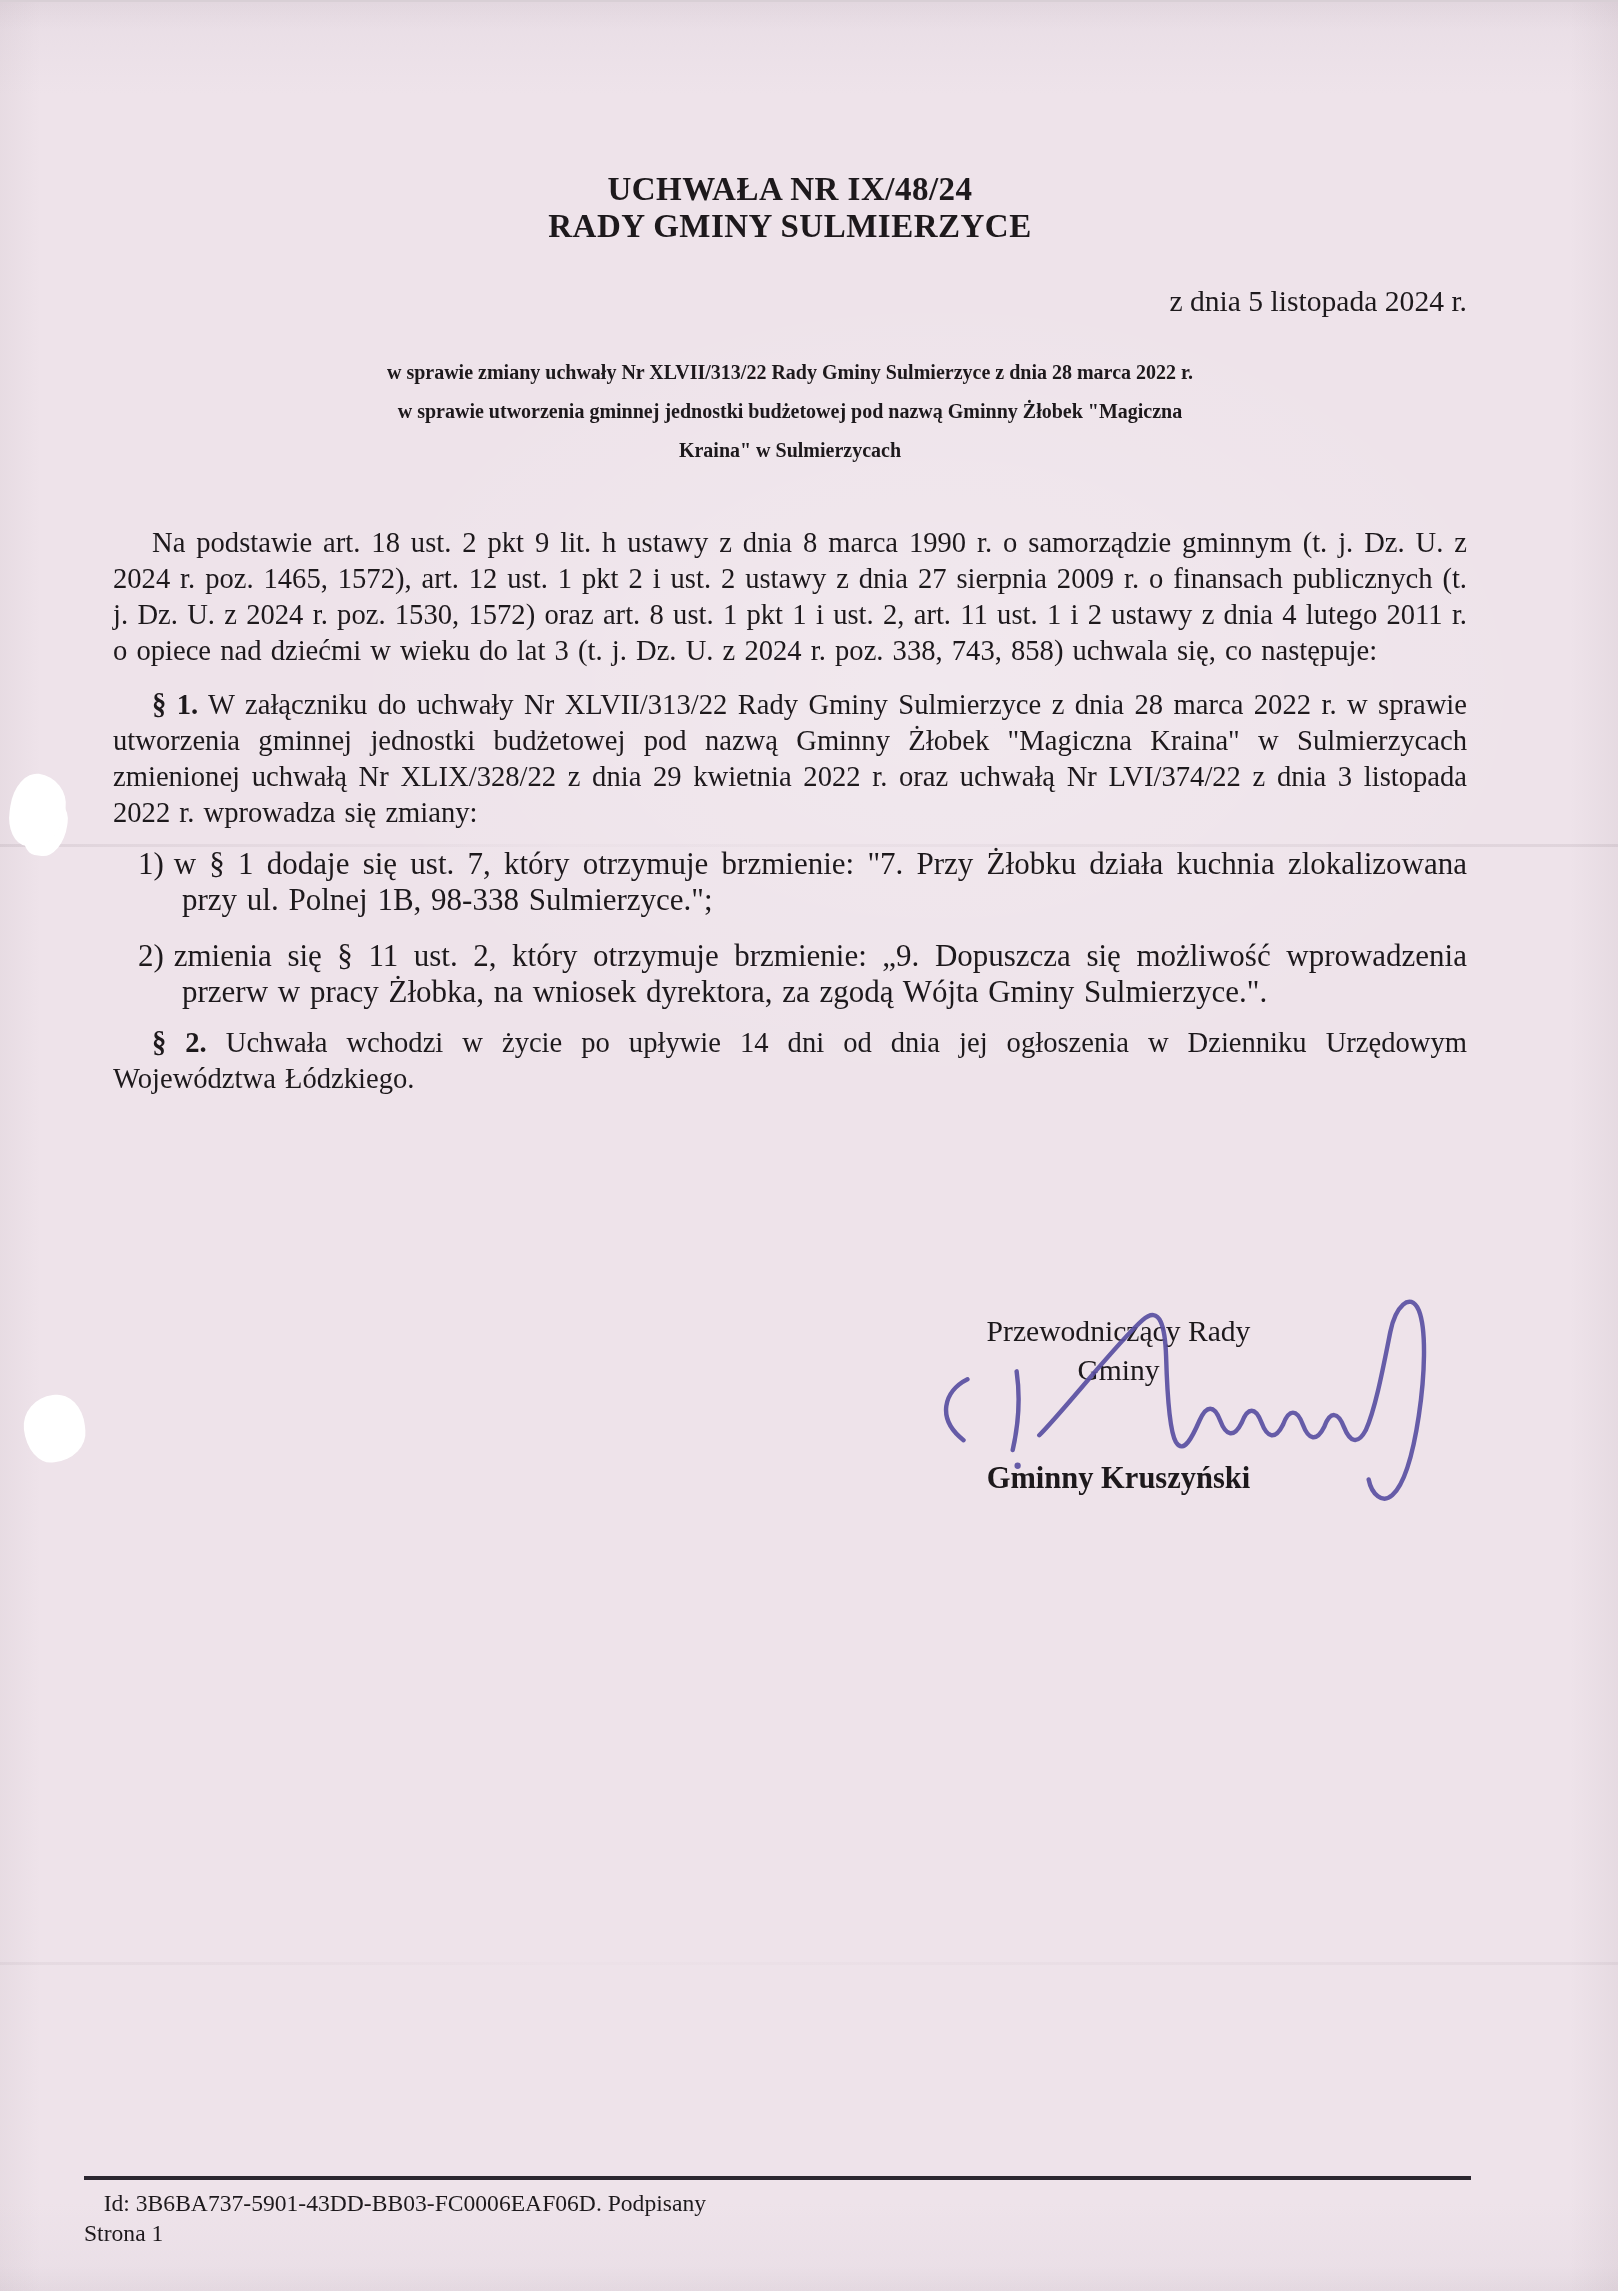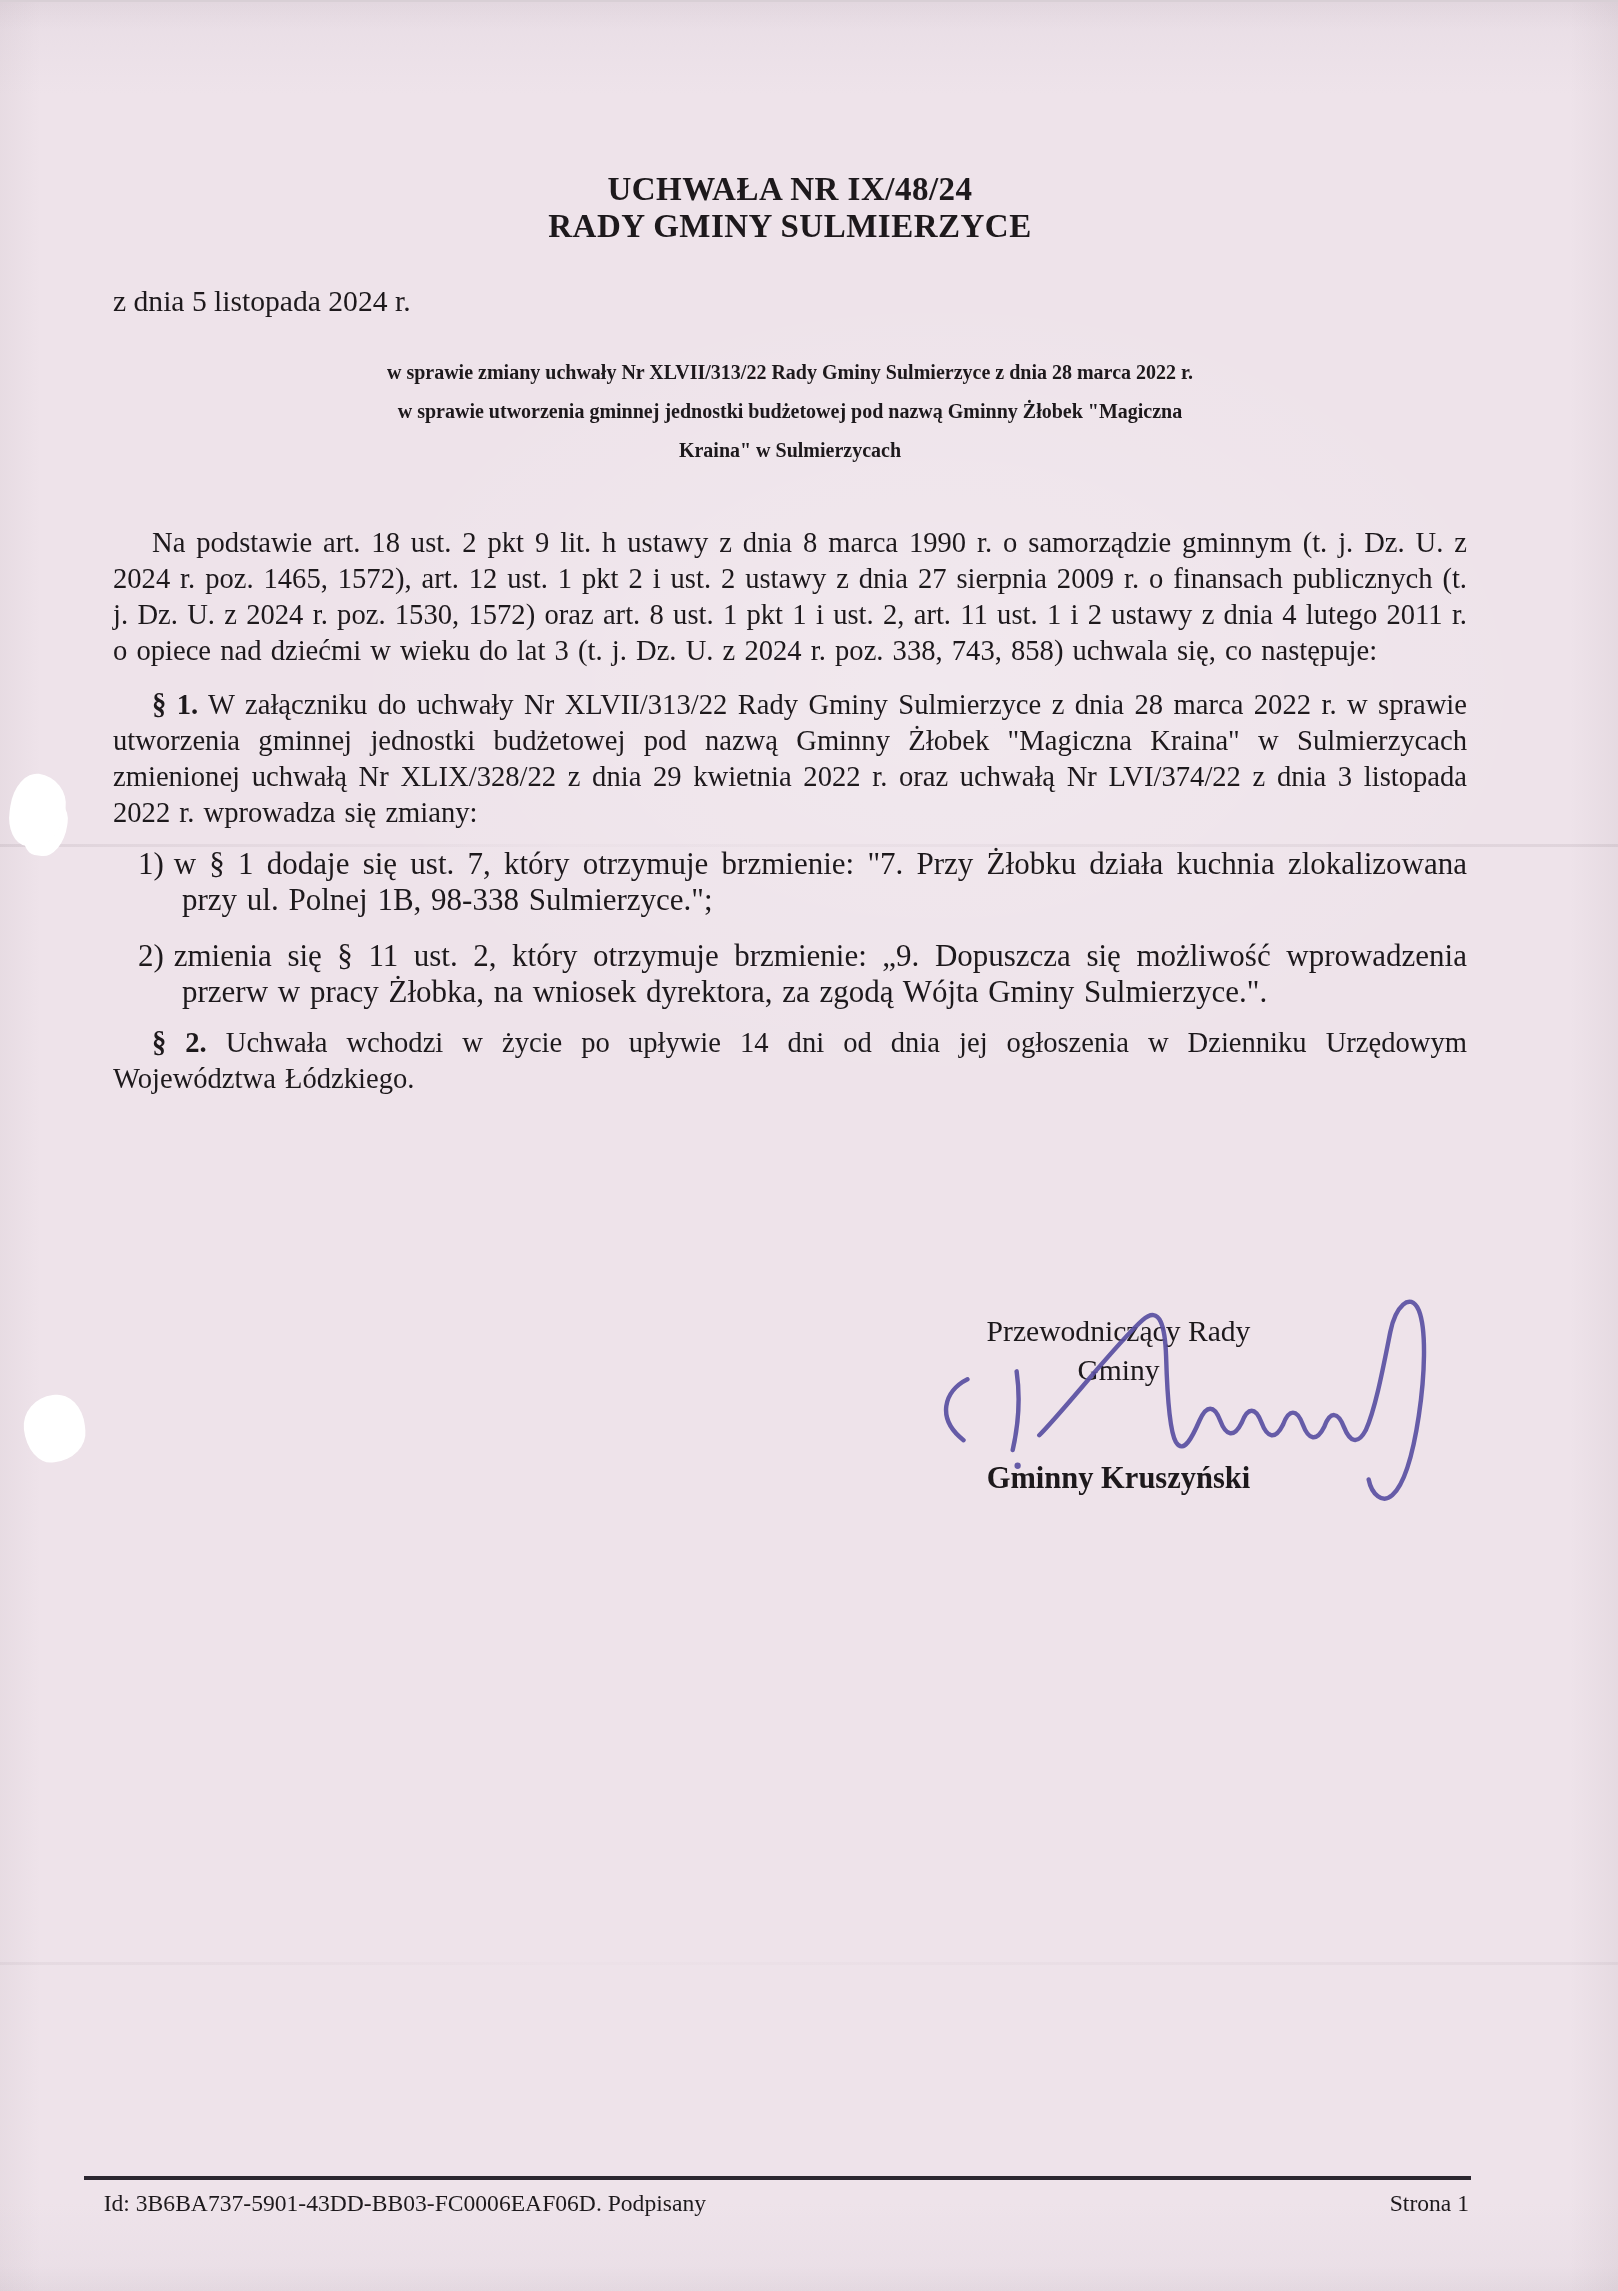--- a/index.html
+++ b/index.html
@@ -66,21 +66,21 @@
     width: 1354px;
   }
   .title {
     text-align: center;
     font-weight: bold;
     font-size: 33px;
     line-height: 37px;
     letter-spacing: 0.5px;
   }
   .date-line {
-    text-align: left;
+    text-align: right;
     font-size: 29.6px;
     line-height: 37px;
     margin-top: 38px;
   }
   .subject {
     text-align: center;
     font-weight: bold;
     font-size: 20px;
     line-height: 39px;
     margin-top: 33px;
@@ -148,20 +148,21 @@
   }
   .footer-row {
     position: absolute;
     left: 84px;
     top: 2187px;
     width: 1387px;
     display: flex;
     justify-content: space-between;
     font-size: 23.6px;
     line-height: 29.6px;
+    flex-direction: column;
   }
   .footer-left { padding-left: 19.7px; }
   .footer-right { padding-right: 2px; }
 </style>
 </head>
 <body>
 
 <div class="page">
 
   <div class="scan-overlay"></div>

